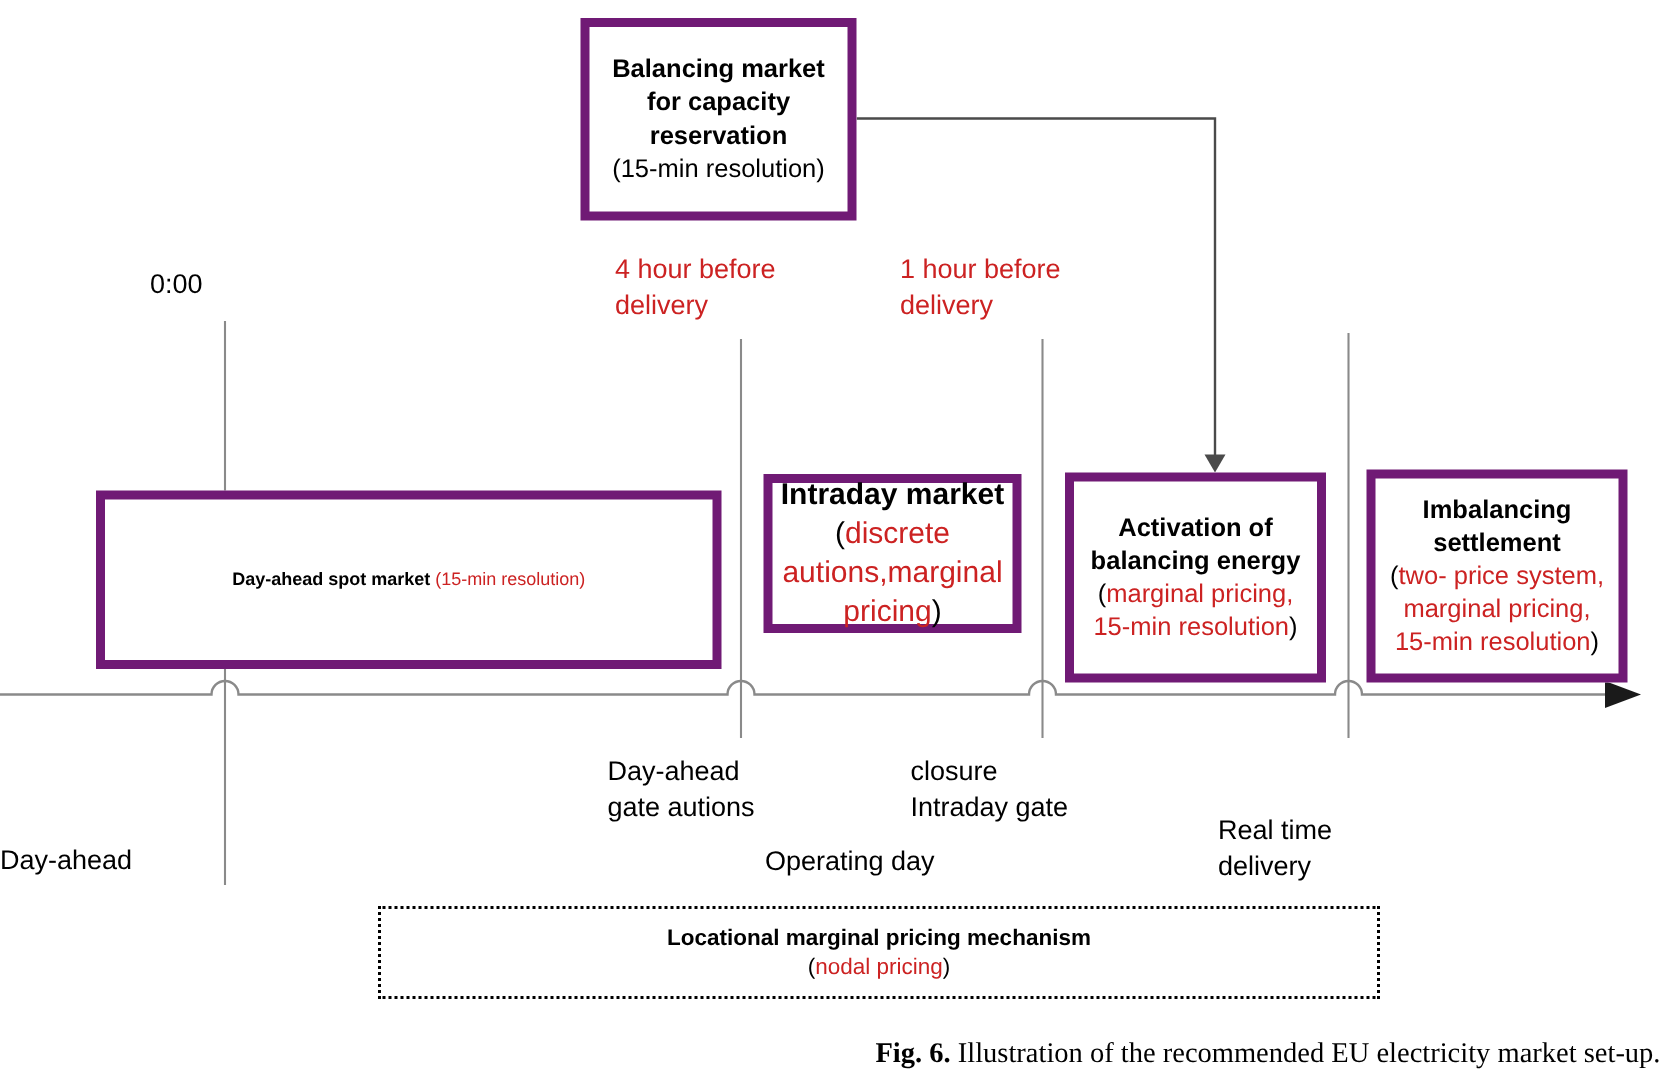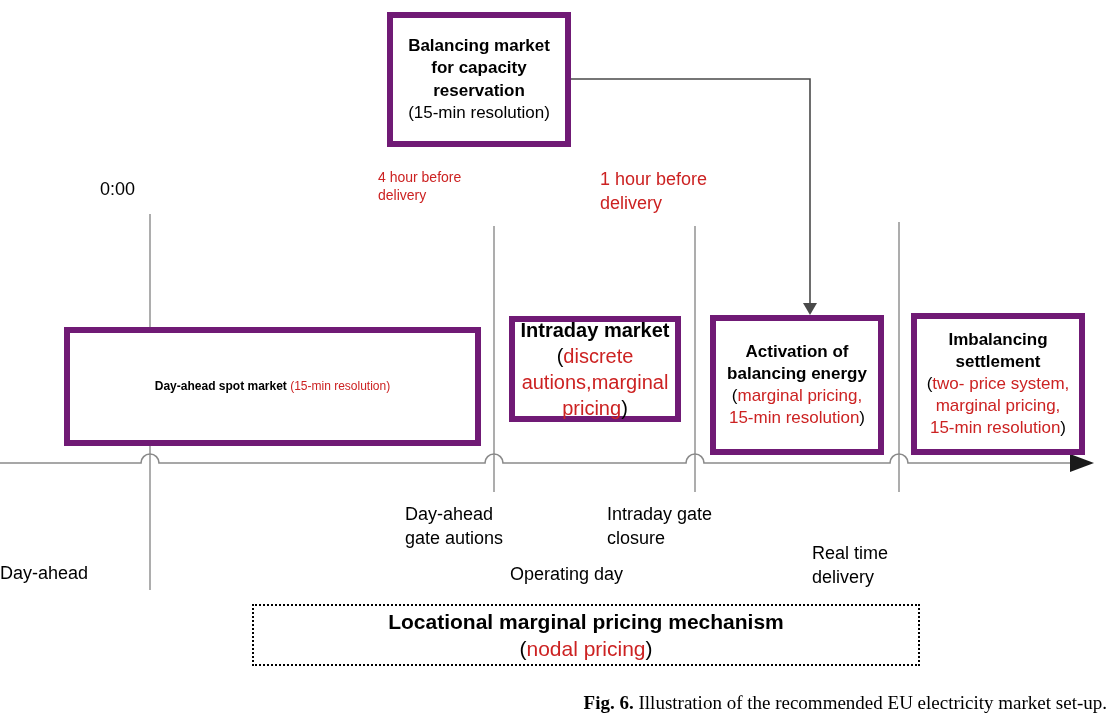--- a/index.html
+++ b/index.html
@@ -62,33 +62,33 @@
     left: 710px; top: 315px; width: 174px; height: 140px;
     font-size: 17px;
   }
   #imbalancing-box {
     left: 911px; top: 313px; width: 174px; height: 142px;
     font-size: 17px;
   }
   #lmp-box {
     left: 252px; top: 604px; width: 668px; height: 62px;
     border: 2px dotted #000000;
-    font-size: 21px;
+    font-size: 15px;
   }
 
   
   .label {
     position: absolute;
     text-align: left;
     line-height: 1.32;
     color: #000000;
     white-space: nowrap;
   }
   #label-midnight { left: 100px; top: 178px; width: 100px; font-size: 18px; }
-  #label-4hour { left: 378px; top: 168px; width: 178px; font-size: 14px; color:#cc2222; }
+  #label-4hour { left: 410px; top: 168px; width: 178px; font-size: 18px; color:#cc2222; }
   #label-1hour { left: 600px; top: 168px; width: 178px; font-size: 18px; color:#cc2222; }
   #label-da-gate { left: 405px; top: 503px; width: 178px; font-size: 18px; }
   #label-id-gate { left: 607px; top: 503px; width: 178px; font-size: 18px; }
   #label-realtime { left: 812px; top: 503px; width: 178px; font-size: 18px; margin-top: 39px; }
   #label-dayahead { left: 0px; top: 562px; width: 168px; font-size: 18px; }
   #label-operating { left: 510px; top: 563px; width: 182px; font-size: 18px; }
 
   #caption {
     position: absolute;
     left: 0px; top: 692px; width: 1107px;
@@ -178,22 +178,22 @@
     <div>1 hour before</div>
     <div>delivery</div>
   </div>
 
   <div class="label" id="label-da-gate">
     <div>Day-ahead</div>
     <div>gate autions</div>
   </div>
 
   <div class="label" id="label-id-gate">
+    <div>closure</div>
     <div>Intraday gate</div>
-    <div>closure</div>
   </div>
 
   <div class="label" id="label-realtime">
     <div>Real time</div>
     <div>delivery</div>
   </div>
 
   <div class="label" id="label-dayahead">
     <span>Day-ahead</span>
   </div>

